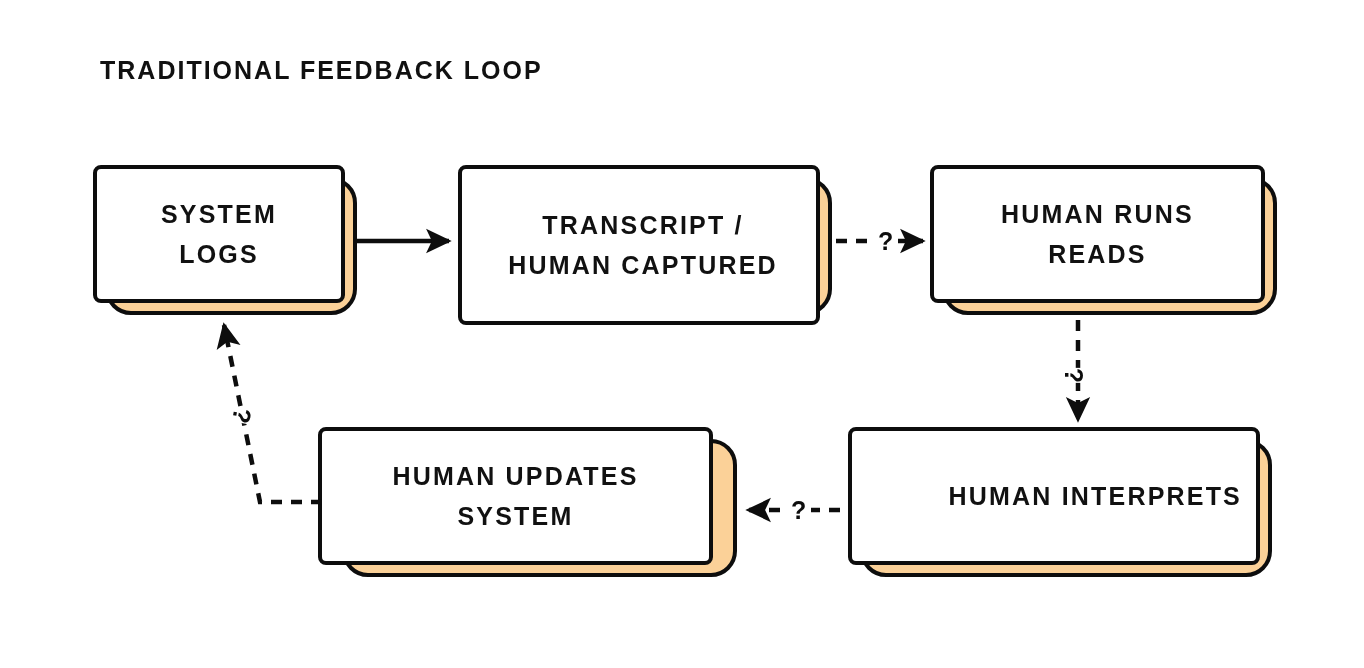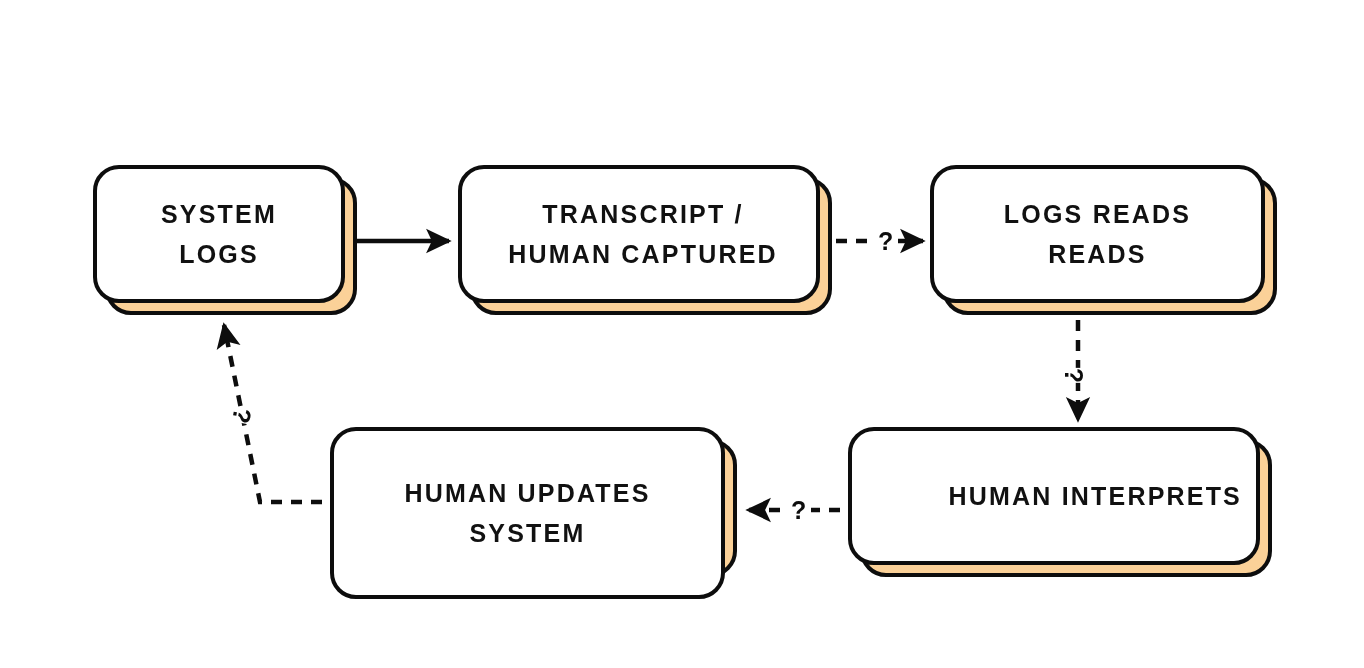--- a/index.html
+++ b/index.html
@@ -27,21 +27,21 @@
     font-weight: bold;
     letter-spacing: 2.0px;
     color: #111111;
     white-space: nowrap;
   }
   .node {
     position: absolute;
     box-sizing: border-box;
     background: #ffffff;
     border: 4px solid #0d0d0d;
-    border-radius: 26px;
+    border-radius: 8px;
     display: flex;
     align-items: center;
     justify-content: center;
     text-align: center;
     z-index: 5;
   }
   .node-shadow {
     position: absolute;
     box-sizing: border-box;
     background: #fbd198;
@@ -74,54 +74,55 @@
     z-index: 10;
     background: #ffffff;
     line-height: 1;
   }
 </style>
 </head>
 <body>
 
 <div id="canvas">
 
+  <div id="title">TRADITIONAL FEEDBACK LOOP</div>
 
   <div class="node-shadow" style="left:105px; top:177px; width:252px; height:138px;"></div>
   <div class="node" style="left:93px; top:165px; width:252px; height:138px;">
     <div class="node-label">
       <span>SYSTEM</span><br>
       <span>LOGS</span>
     </div>
   </div>
 
   <div class="node-shadow" style="left:470px; top:177px; width:362px; height:138px;"></div>
-  <div class="node" style="left:458px; top:165px; width:362px; height:138px;padding-left:8px;">
+  <div class="node" style="left:458px; top:165px; width:362px; height:160px;padding-left:8px;">
     <div class="node-label">
       <span>TRANSCRIPT /</span><br>
       <span>HUMAN CAPTURED</span>
     </div>
   </div>
 
   <div class="node-shadow" style="left:942px; top:177px; width:335px; height:138px;"></div>
   <div class="node" style="left:930px; top:165px; width:335px; height:138px;">
     <div class="node-label">
-      <span>LOGS READS</span><br>
+      <span>HUMAN RUNS</span><br>
       <span>READS</span>
     </div>
   </div>
 
   <div class="node-shadow" style="left:860px; top:439px; width:412px; height:138px;"></div>
   <div class="node" style="left:848px; top:427px; width:412px; height:138px;justify-content:flex-end;">
     <div class="node-label">
       <span>HUMAN INTERPRETS</span><br>
     </div>
   </div>
 
   <div class="node-shadow" style="left:342px; top:439px; width:395px; height:138px;"></div>
-  <div class="node" style="left:330px; top:427px; width:395px; height:172px;">
+  <div class="node" style="left:318px; top:427px; width:395px; height:138px;">
     <div class="node-label">
       <span>HUMAN UPDATES</span><br>
       <span>SYSTEM</span>
     </div>
   </div>
 
   <svg id="wires" viewBox="0 0 1364 668">
     <defs>
       <marker id="arrowhead" markerWidth="7" markerHeight="7" refX="5.4" refY="3.1" orient="auto" markerUnits="strokeWidth">
         <path d="M0.3,0.4 L6.0,3.1 L0.3,5.8 L1.6,3.1 Z" fill="#0d0d0d"></path>

